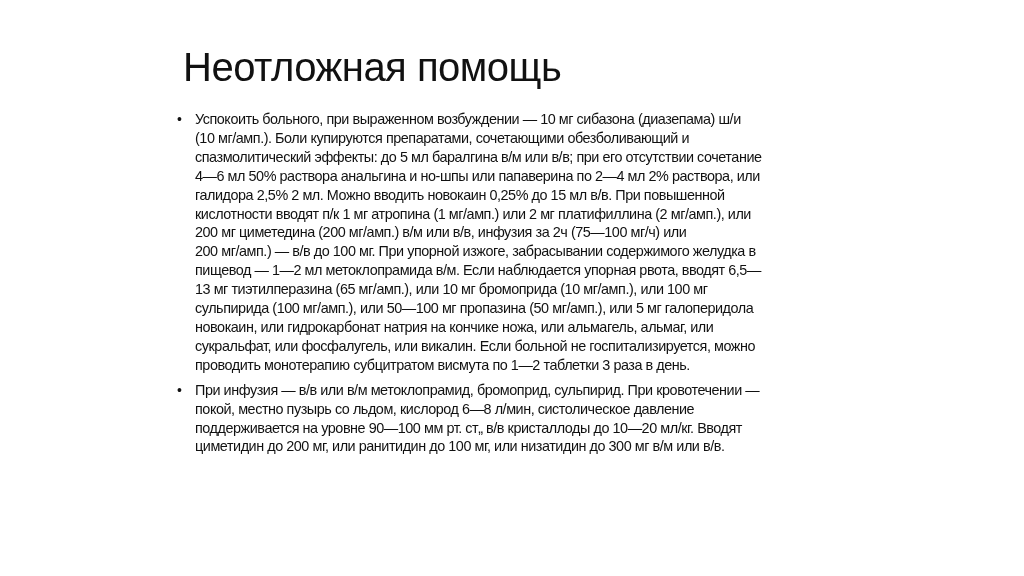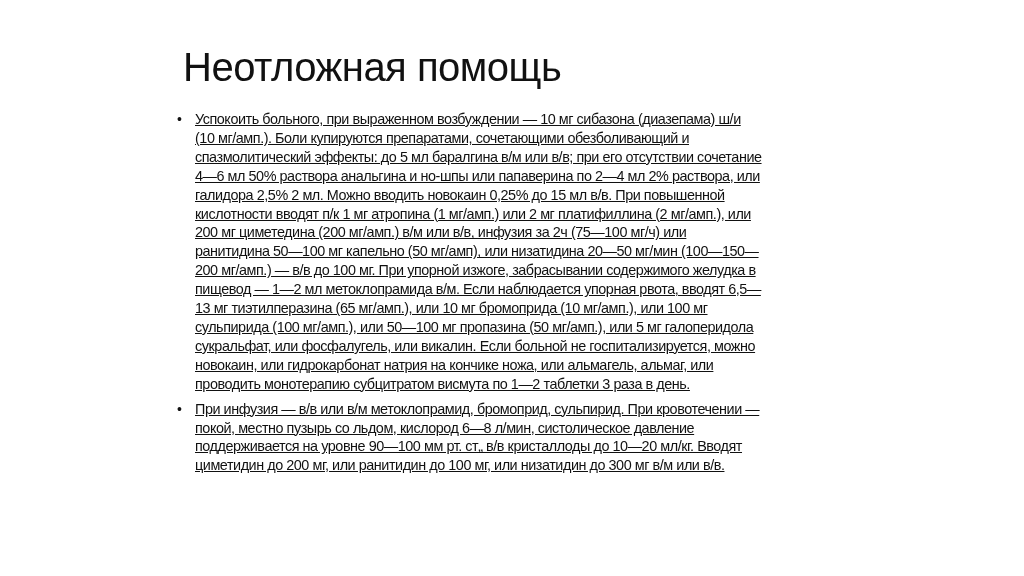--- a/index.html
+++ b/index.html
@@ -18,45 +18,43 @@
   }
   .bullet-item {
     position:relative; padding-left:18px; margin-bottom:6px;
   }
   .bullet {
     position:absolute; left:0; top:0; font-size:14px; line-height:19px;
   }
   .line {
     display:block; font-size:14.4px; line-height:18.9px; white-space:nowrap;
     letter-spacing:-0.45px;
-    text-decoration:underline;
   }
 </style>
 </head>
 <body>
 
 <h1 class="title">Неотложная помощь</h1>
 
 <ul class="body-list">
   <li class="bullet-item">
     <span class="bullet">•</span>
     <span class="line">Успокоить больного, при выраженном возбуждении — 10 мг сибазона (диазепама) ш/и</span>
     <span class="line">(10 мг/амп.). Боли купируются препаратами, сочетающими обезболивающий и</span>
     <span class="line">спазмолитический эффекты: до 5 мл баралгина в/м или в/в; при его отсутствии сочетание</span>
     <span class="line">4—6 мл 50% раствора анальгина и но-шпы или папаверина по 2—4 мл 2% раствора, или</span>
     <span class="line">галидора 2,5% 2 мл. Можно вводить новокаин 0,25% до 15 мл в/в. При повышенной</span>
     <span class="line">кислотности вводят п/к 1 мг атропина (1 мг/амп.) или 2 мг платифиллина (2 мг/амп.), или</span>
     <span class="line">200 мг циметедина (200 мг/амп.) в/м или в/в, инфузия за 2ч (75—100 мг/ч) или</span>
-    <span class="line">ранитидина 50—100 мг капельно (50 мг/амп), или низатидина 20—50 мг/мин (100—150—</span>
     <span class="line">200 мг/амп.) — в/в до 100 мг. При упорной изжоге, забрасывании содержимого желудка в</span>
     <span class="line">пищевод — 1—2 мл метоклопрамида в/м. Если наблюдается упорная рвота, вводят 6,5—</span>
     <span class="line">13 мг тиэтилперазина (65 мг/амп.), или 10 мг бромоприда (10 мг/амп.), или 100 мг</span>
     <span class="line">сульпирида (100 мг/амп.), или 50—100 мг пропазина (50 мг/амп.), или 5 мг галоперидола</span>
+    <span class="line">новокаин, или гидрокарбонат натрия на кончике ножа, или альмагель, альмаг, или</span>
     <span class="line">сукральфат, или фосфалугель, или викалин. Если больной не госпитализируется, можно</span>
-    <span class="line">новокаин, или гидрокарбонат натрия на кончике ножа, или альмагель, альмаг, или</span>
     <span class="line">проводить монотерапию субцитратом висмута по 1—2 таблетки 3 раза в день.</span>
   </li>
   <li class="bullet-item">
     <span class="bullet">•</span>
     <span class="line">При инфузия — в/в или в/м метоклопрамид, бромоприд, сульпирид. При кровотечении —</span>
     <span class="line">покой, местно пузырь со льдом, кислород 6—8 л/мин, систолическое давление</span>
     <span class="line">поддерживается на уровне 90—100 мм рт. ст„ в/в кристаллоды до 10—20 мл/кг. Вводят</span>
     <span class="line">циметидин до 200 мг, или ранитидин до 100 мг, или низатидин до 300 мг в/м или в/в.</span>
   </li>
 </ul>

